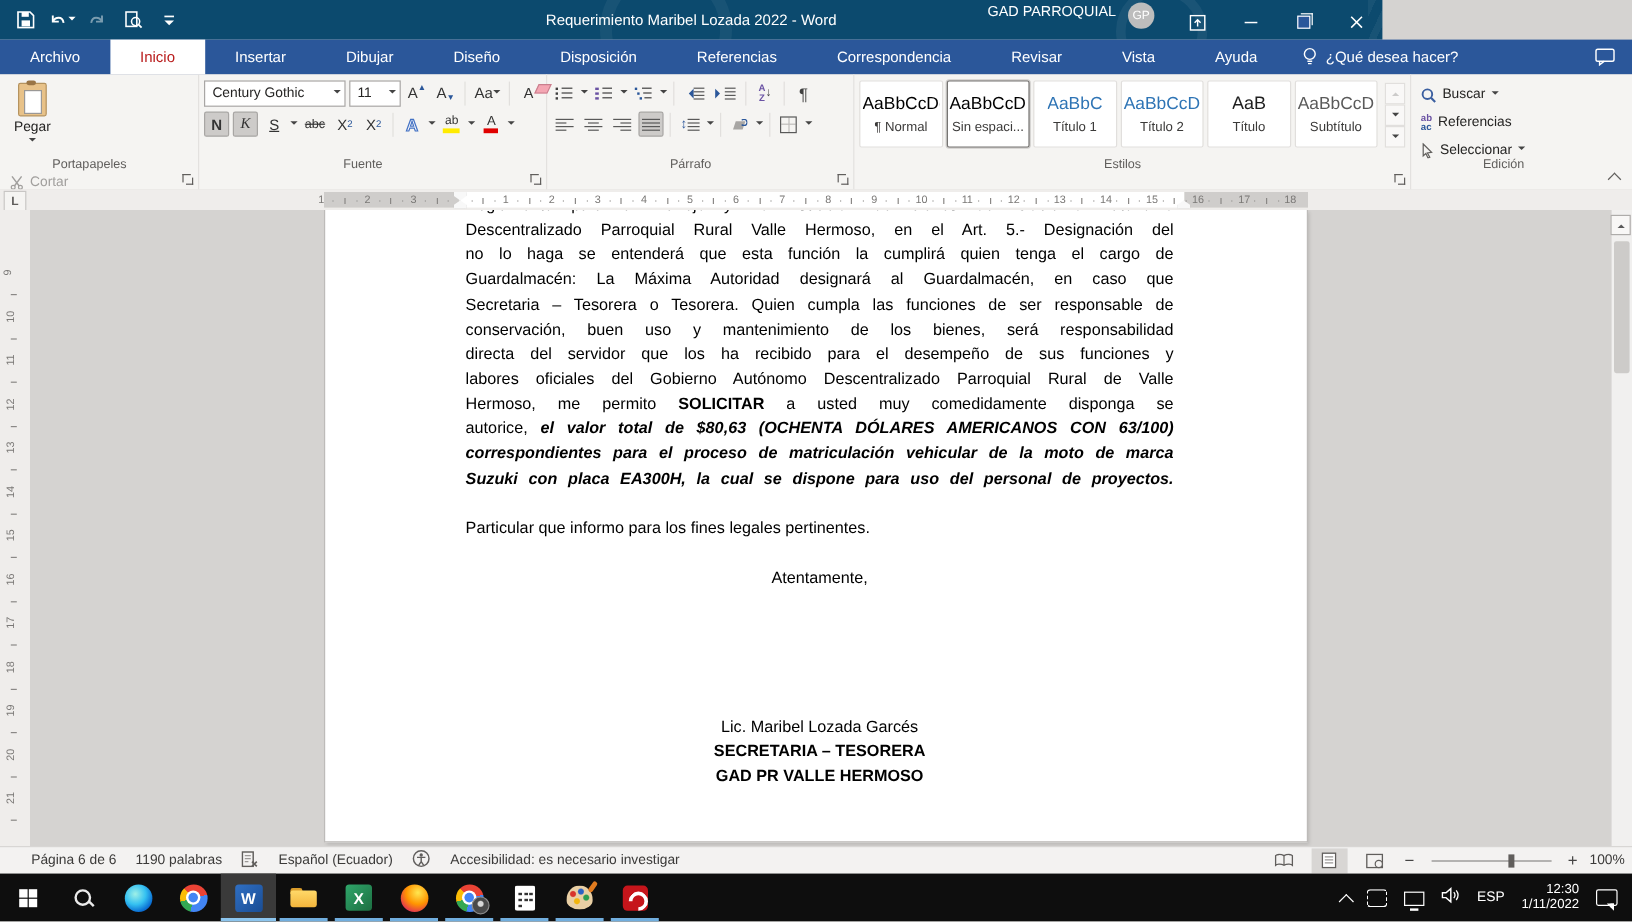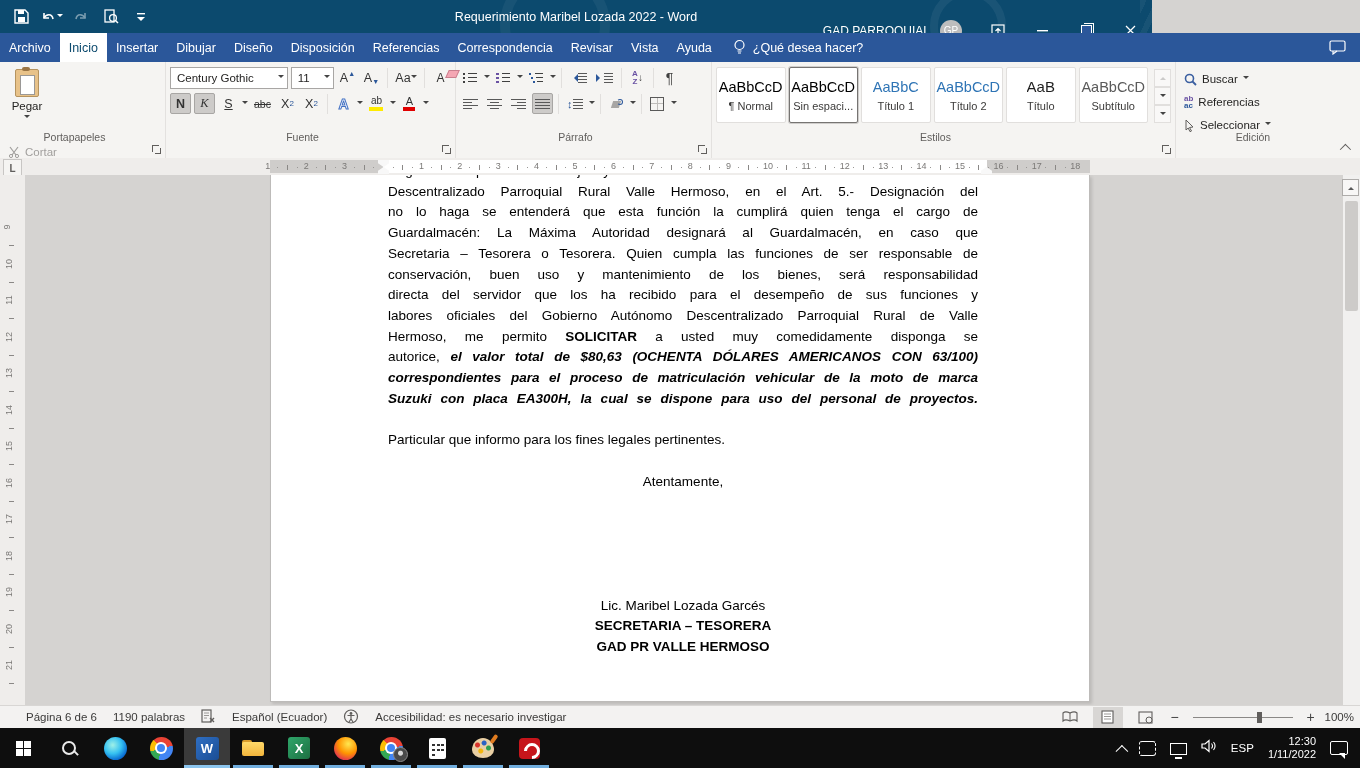--- a/index.html
+++ b/index.html
@@ -10,31 +10,31 @@
   .titlebar{position:absolute;left:0;top:0;width:1152px;height:33px;background:#0c4a6e;overflow:hidden;color:#fff}
   .deco1{position:absolute;left:500px;top:-30px;width:90px;height:90px;border:10px solid rgba(255,255,255,.05);border-radius:50%}
   .deco2{position:absolute;left:930px;top:-12px;width:60px;height:60px;border:8px solid rgba(255,255,255,.06);border-radius:50%}
   .deco3{position:absolute;left:1140px;top:0;width:220px;height:33px;background:repeating-linear-gradient(115deg,rgba(255,255,255,.05) 0 6px,transparent 6px 14px)}
   .qat{position:absolute;left:8px;top:0;height:33px;display:flex;align-items:center;gap:4px}
   .qbtn{width:26px;height:24px;display:flex;align-items:center;justify-content:center;cursor:default}
   .qbtn svg{display:block}
   .qcar{width:0;height:0;border:3px solid transparent;border-top-color:#fff;margin-left:1px}
   .dim{opacity:.45}
   .title{position:absolute;left:0;right:0;top:0;height:33px;display:flex;align-items:center;justify-content:center;font-size:12.5px}
-  .tright{position:absolute;right:0;top:14px;height:33px;display:flex;align-items:center}
+  .tright{position:absolute;right:0;top:2px;height:33px;display:flex;}
   .account{font-size:12px;margin-right:10px}
   .avatar{width:22px;height:22px;border-radius:50%;background:#bdbdbd;color:#fff;font-size:10px;display:flex;align-items:center;justify-content:center;margin-right:14px}
   .wbtn{width:44px;height:33px;display:flex;align-items:center;justify-content:center}
   .restore-ic{width:9px;height:9px;border:1px solid #fff;position:relative;background:#2b579a}
   .restore-ic::before{content:"";position:absolute;left:2px;top:-3px;width:9px;height:9px;border:1px solid #fff;border-bottom:none;border-left:none}
 
   
   .tabrow{position:absolute;left:0;top:33px;width:1360px;height:29px;background:#2b579a;display:flex;align-items:stretch;color:#fff;font-size:12.5px}
-  .tab{display:flex;align-items:center;padding:0 9px;cursor:default}
-  .tab.active{background:#fff;color:#0c4a6e}
+  .tab{display:flex;align-items:center;padding:0 25px;cursor:default}
+  .tab.active{background:#fff;color:#b91c1c}
   .tellme{display:flex;align-items:center;gap:7px;padding:0 12px}
   .comment-wrap{margin-left:auto;display:flex;align-items:center;padding-right:14px}
 
   
   .ribbon{position:absolute;left:0;top:62px;width:1360px;height:96px;background:#f5f4f2;border-bottom:1px solid #d8d6d4;display:flex}
   .rgroup{position:relative;height:100%;border-right:1px solid #e3e1df;padding:3px 4px 16px 4px;box-sizing:border-box}
   .glabel{position:absolute;bottom:15px;left:0;right:16px;text-align:center;font-size:10.5px;color:#605e5c;white-space:nowrap}
   .launcher{position:absolute;bottom:3px;right:3px;width:11px;height:11px}
   .launcher::before{content:"";position:absolute;left:1px;top:1px;width:6px;height:6px;border-left:1px solid #605e5c;border-top:1px solid #605e5c}
   .launcher::after{content:"";position:absolute;right:1px;bottom:1px;width:5px;height:5px;border-right:1px solid #605e5c;border-bottom:1px solid #605e5c}

